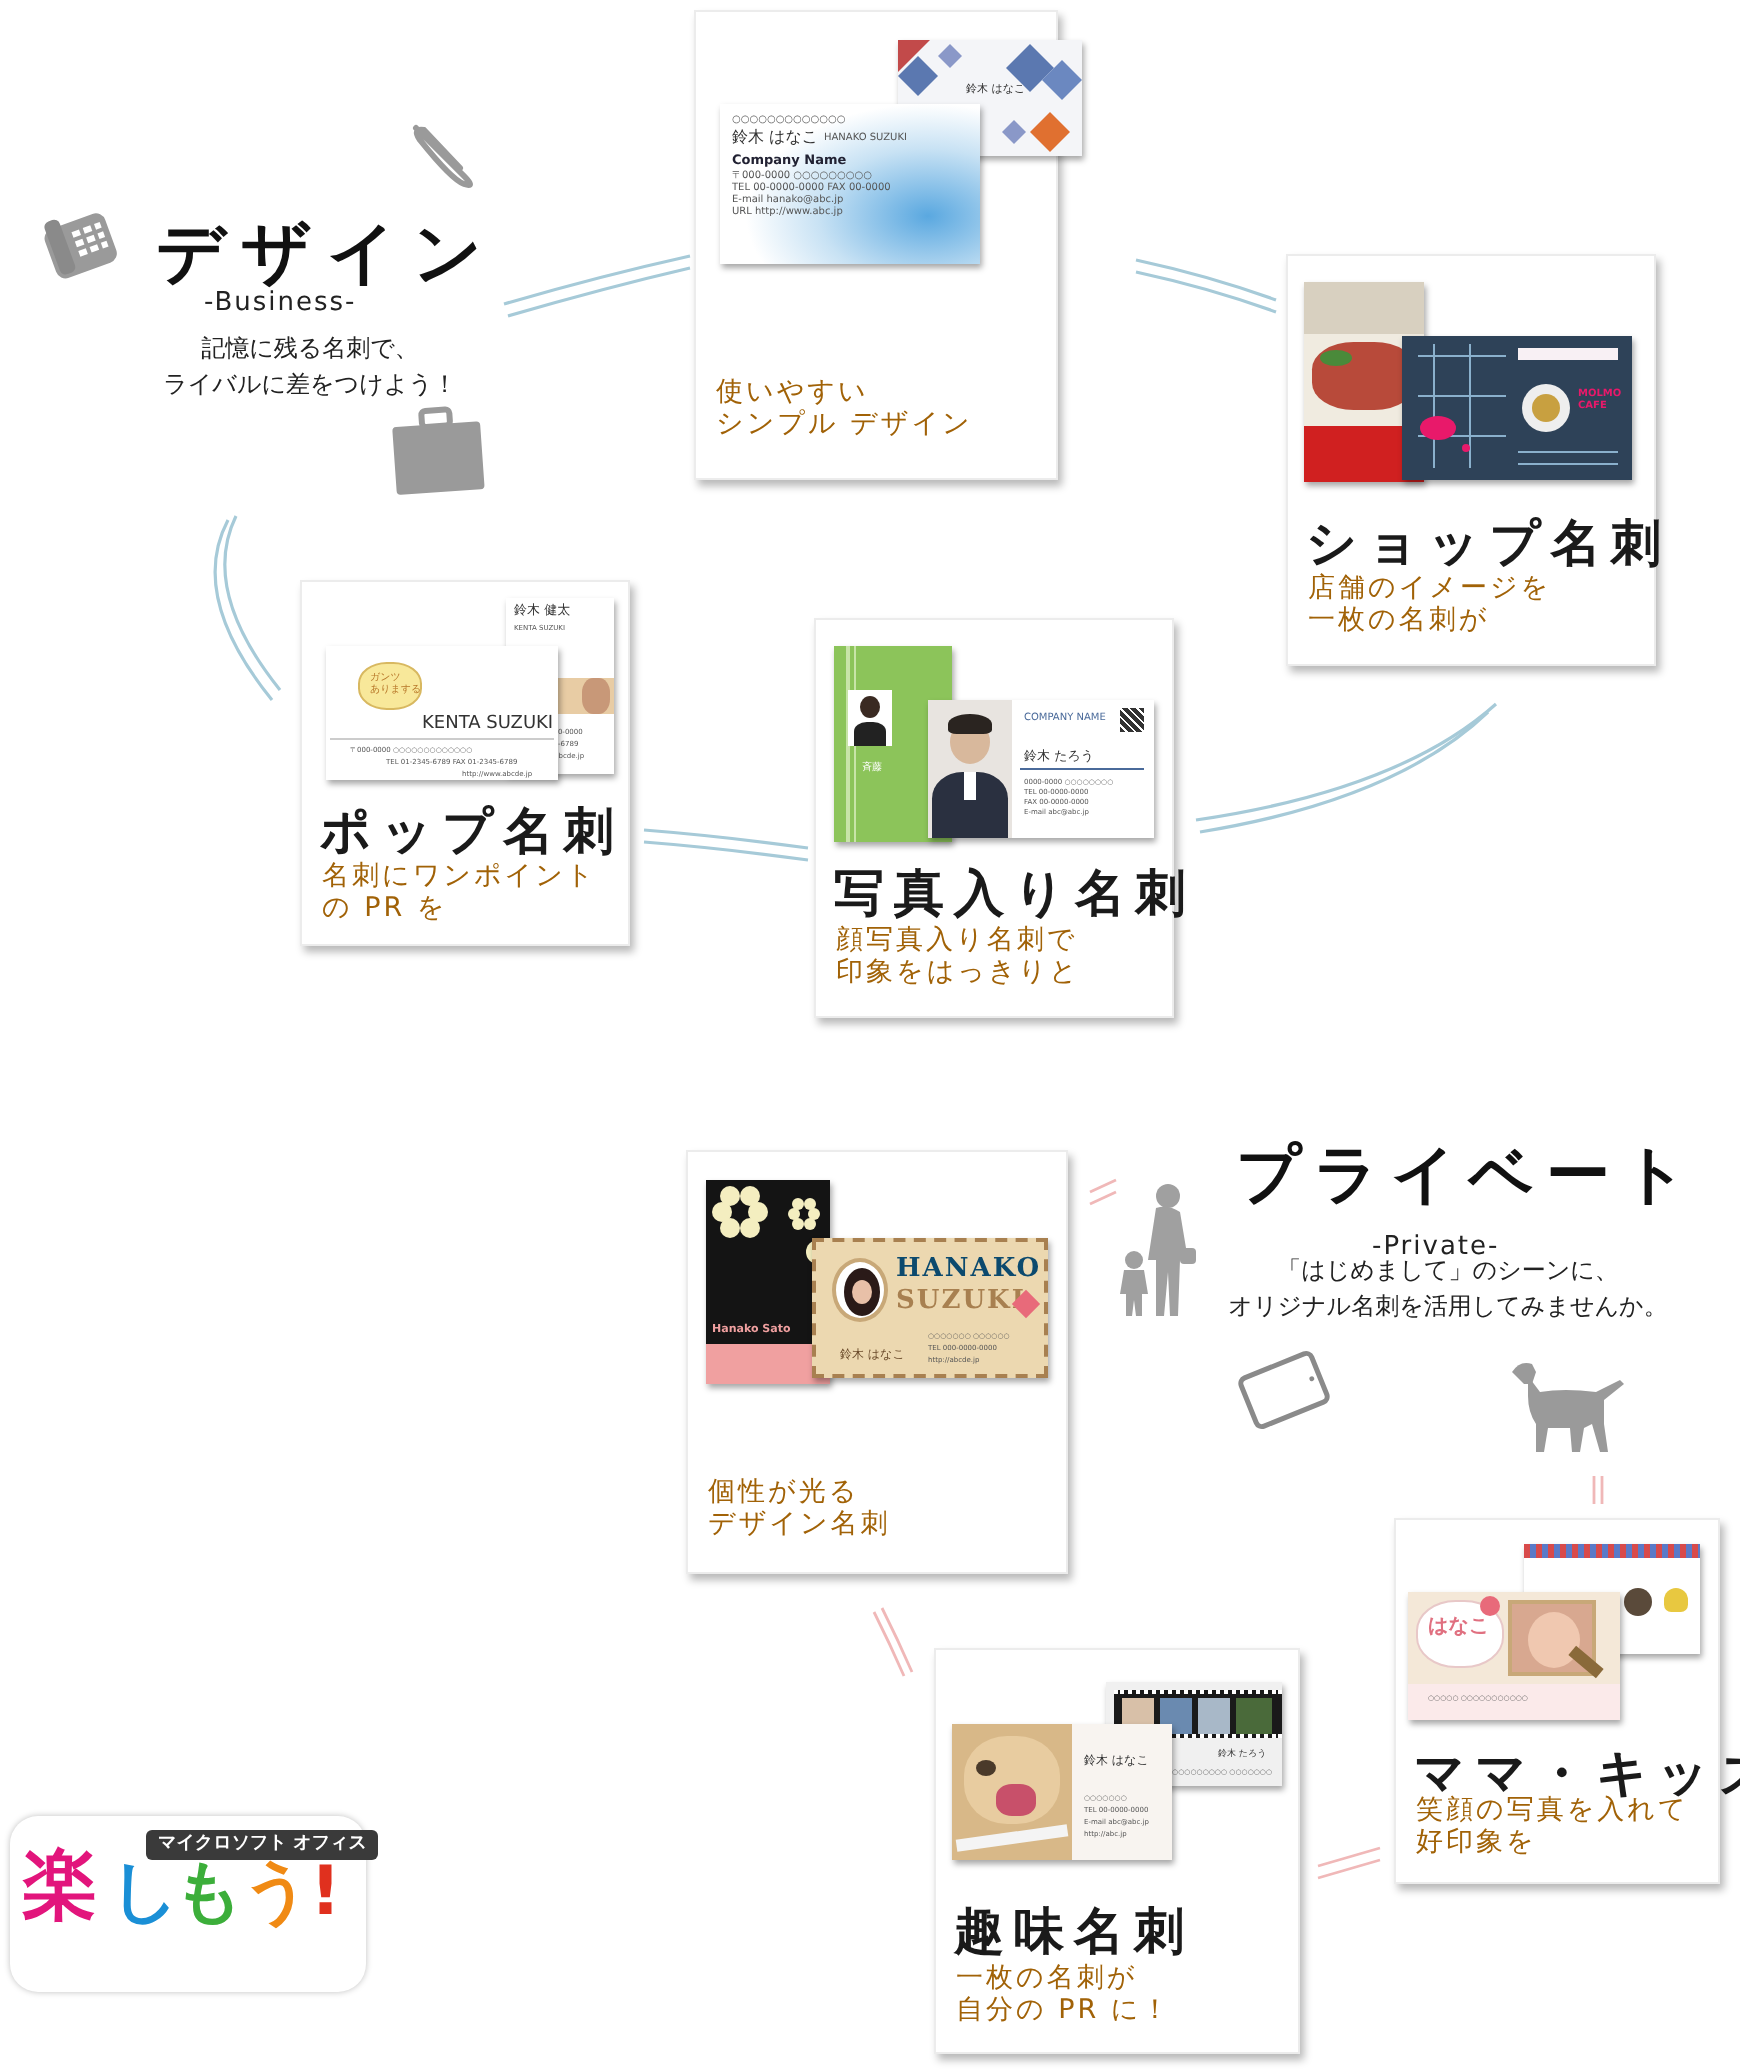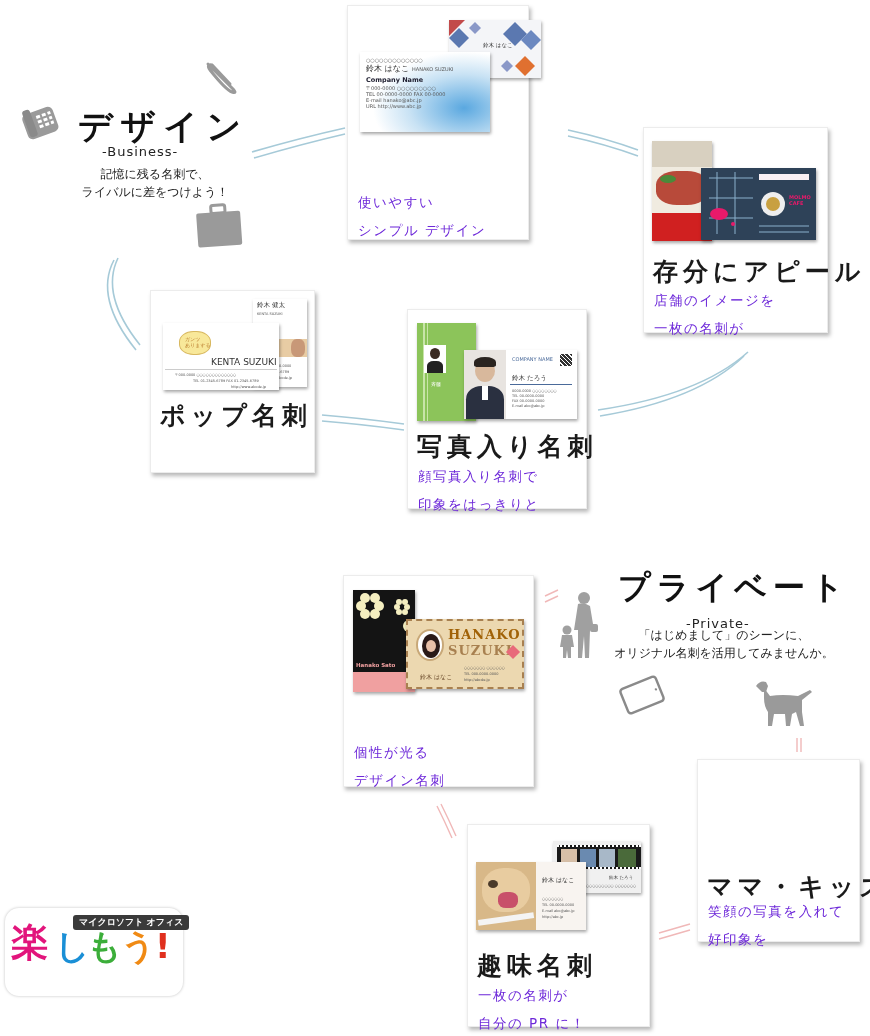--- a/index.html
+++ b/index.html
@@ -15,21 +15,21 @@
     box-shadow: 2px 3px 4px rgba(0,0,0,0.28);
   }
   .card .thumb { position: absolute; }
   .card .title {
     position: absolute; left: 9px;
     font-size: 25px; font-weight: bold; letter-spacing: 5px; color: #1a1a1a;
     white-space: nowrap;
   }
   .card .desc {
     position: absolute; left: 10px;
-    font-size: 13.5px; line-height: 28px; letter-spacing: 1.5px; color: #6d28d9;
+    font-size: 13.5px; line-height: 16px; letter-spacing: 1.5px; color: #a16207;
     white-space: pre-line;
   }
 
   
   .mc { position: absolute; box-shadow: 1px 2px 3px rgba(0,0,0,0.35); overflow: hidden; }
   .tinytxt { position: absolute; font-size: 5px; color: #555; white-space: nowrap; line-height: 6px; }
   .smalltxt { position: absolute; font-size: 7px; color: #333; white-space: nowrap; }
 
   .section-title { position: absolute; font-weight: bold; color: #111; white-space: nowrap; }
   .section-sub { position: absolute; font-size: 13px; letter-spacing: 1px; color: #222; white-space: nowrap; }
@@ -204,21 +204,21 @@
         <circle cx="32" cy="56" r="2" fill="#e8196a"></circle>
         <rect x="58" y="6" width="50" height="6" fill="#f8f0f4"></rect>
         <circle cx="72" cy="36" r="12" fill="#eee"></circle>
         <circle cx="72" cy="36" r="7" fill="#c8a040"></circle>
         <line x1="58" y1="58" x2="108" y2="58" stroke="#8ab0cc" stroke-width="1"></line>
         <line x1="58" y1="64" x2="108" y2="64" stroke="#8ab0cc" stroke-width="1"></line>
       </svg>
       <div class="tinytxt" style="left:88px;top:26px;color:#e8196a;font-weight:bold;font-size:5px;white-space:normal;width:24px;">MOLMO CAFE</div>
     </div>
   </div>
-  <div class="title" style="top:127px;">存分にアピール</div>
+  <div class="title" style="top:127px;">ショップ名刺</div>
   <div class="desc" style="top:158px;">店舗のイメージを
 一枚の名刺が</div>
 </div>
 
 <div class="card" style="left:150px;top:290px;width:165px;height:183px;">
   <div class="thumb" style="left:0;top:0;width:165px;height:100px;">
     <div class="mc" style="left:102px;top:8px;width:54px;height:88px;background:#fff;">
       <div class="smalltxt" style="left:4px;top:2px;font-size:6.5px;">鈴木 健太</div>
       <div class="tinytxt" style="left:4px;top:12px;font-size:3.5px;">KENTA SUZUKI</div>
       <div style="position:absolute;left:8px;top:40px;width:46px;height:18px;background:#e8cca4;"></div>
@@ -232,20 +232,22 @@
       <div class="tinytxt" style="left:22px;top:13px;color:#b8782a;font-size:5px;white-space:pre-line;line-height:6px;">ガンツ
 ありまする</div>
       <div class="smalltxt" style="left:48px;top:34px;font-size:9px;color:#333;">KENTA SUZUKI</div>
       <div style="position:absolute;left:2px;top:46px;width:112px;height:1px;background:#ccc;"></div>
       <div class="tinytxt" style="left:12px;top:49px;font-size:3.5px;">〒000-0000 ○○○○○○○○○○○○○</div>
       <div class="tinytxt" style="left:30px;top:55px;font-size:3.5px;">TEL 01-2345-6789 FAX 01-2345-6789</div>
       <div class="tinytxt" style="left:68px;top:61px;font-size:3.5px;">http://www.abcde.jp</div>
     </div>
   </div>
   <div class="title" style="top:108px;">ポップ名刺</div>
+  <div class="desc" style="top:139px;">名刺にワンポイント
+の PR を</div>
 </div>
 
 <div class="card" style="left:407px;top:309px;width:180px;height:200px;">
   <div class="thumb" style="left:0;top:0;width:180px;height:110px;">
     <div class="mc" style="left:9px;top:13px;width:59px;height:98px;background:#8cc45a;">
       <div style="position:absolute;left:6px;top:0;width:2px;height:98px;background:#c8e4a8;"></div>
       <div style="position:absolute;left:10px;top:0;width:1px;height:98px;background:#c8e4a8;"></div>
       <div style="position:absolute;left:7px;top:22px;width:22px;height:28px;background:#fff;">
         <div style="position:absolute;left:6px;top:3px;width:10px;height:11px;border-radius:50%;background:#3a2a22;"></div>
         <div style="position:absolute;left:3px;top:16px;width:16px;height:12px;background:#222;border-radius:40% 40% 0 0;"></div>
@@ -299,34 +301,52 @@
           </g>
       </svg>
       <div class="tinytxt" style="left:3px;top:72px;color:#f0a0a0;font-weight:bold;font-size:5.5px;">Hanako Sato</div>
       <div style="position:absolute;left:0;top:82px;width:62px;height:20px;background:#f0a0a0;"></div>
     </div>
     <div class="mc" style="left:62px;top:43px;width:118px;height:70px;background:#ecd8b0;border:2px dashed #a88050;">
       <div style="position:absolute;left:8px;top:8px;width:28px;height:32px;border-radius:50%;background:#fff;border:2px solid #c8a878;">
         <div style="position:absolute;left:4px;top:3px;width:18px;height:24px;border-radius:50%;background:#2a1a18;"></div>
         <div style="position:absolute;left:8px;top:9px;width:10px;height:12px;border-radius:50%;background:#e8c0a8;"></div>
       </div>
-      <div class="smalltxt" style="left:40px;top:6px;font-size:13px;font-weight:bold;color:#a16207;font-family:'DejaVu Serif',serif;letter-spacing:1px;">HANAKO</div>
+      <div class="smalltxt" style="left:40px;top:6px;font-size:13px;font-weight:bold;color:#0c4a6e;font-family:'DejaVu Serif',serif;letter-spacing:1px;">HANAKO</div>
       <div class="smalltxt" style="left:40px;top:22px;font-size:13px;font-weight:bold;color:#a88050;font-family:'DejaVu Serif',serif;letter-spacing:1px;">SUZUKI</div>
       <div style="position:absolute;left:100px;top:26px;width:10px;height:10px;background:#e86a7a;transform:rotate(45deg);"></div>
       <div class="smalltxt" style="left:12px;top:52px;font-size:6px;color:#6a4a2a;">鈴木 はなこ</div>
       <div class="tinytxt" style="left:56px;top:44px;font-size:3.5px;">○○○○○○○ ○○○○○○</div>
       <div class="tinytxt" style="left:56px;top:50px;font-size:3.5px;">TEL 000-0000-0000</div>
       <div class="tinytxt" style="left:56px;top:56px;font-size:3.5px;">http://abcde.jp</div>
     </div>
   </div>
   <div class="desc" style="top:162px;">個性が光る
 デザイン名刺</div>
 </div>
 
 <div class="card" style="left:697px;top:759px;width:163px;height:183px;">
+  <div class="thumb" style="left:0;top:0;width:163px;height:100px;">
+    <div class="mc" style="left:64px;top:12px;width:88px;height:55px;background:#fff;">
+      <div style="position:absolute;left:0;top:0;width:88px;height:7px;background:repeating-linear-gradient(90deg,#d84a4a 0 3px,#5a7ac8 3px 6px);"></div>
+      <div style="position:absolute;left:50px;top:22px;width:14px;height:14px;border-radius:50%;background:#5a4a3a;"></div>
+      <div style="position:absolute;left:70px;top:22px;width:12px;height:12px;border-radius:50% 50% 30% 30%;background:#e8c840;"></div>
+    </div>
+    <div class="mc" style="left:6px;top:36px;width:106px;height:64px;background:#f4e8d8;">
+      <div style="position:absolute;left:4px;top:4px;width:44px;height:34px;border-radius:45%;background:#fff;border:1px solid #e8c8c8;"></div>
+      <div class="smalltxt" style="left:10px;top:10px;font-size:10px;color:#e07080;font-weight:bold;">はなこ</div>
+      <div style="position:absolute;left:36px;top:2px;width:10px;height:10px;border-radius:50%;background:#e86a7a;"></div>
+      <div style="position:absolute;left:50px;top:4px;width:44px;height:38px;background:#d8a890;border:2px solid #c8a878;">
+        <div style="position:absolute;left:8px;top:4px;width:26px;height:28px;border-radius:50%;background:#f0c8b0;"></div>
+      </div>
+      <div style="position:absolute;left:80px;top:32px;width:18px;height:6px;background:#8a6a3a;transform:rotate(40deg);"></div>
+      <div style="position:absolute;left:0;top:46px;width:106px;height:18px;background:#fbeaea;"></div>
+      <div class="tinytxt" style="left:10px;top:50px;font-size:3.5px;">○○○○○ ○○○○○○○○○○○</div>
+    </div>
+  </div>
   <div class="title" style="top:110px;">ママ・キッズ</div>
   <div class="desc" style="top:137px;">笑顔の写真を入れて
 好印象を</div>
 </div>
 
 <div class="card" style="left:467px;top:824px;width:183px;height:203px;">
   <div class="thumb" style="left:0;top:0;width:183px;height:115px;">
     <div class="mc" style="left:85px;top:16px;width:88px;height:52px;background:#f0f0f0;">
       <div style="position:absolute;left:4px;top:4px;width:84px;height:24px;background:#1a1a1a;border-top:2px dotted #fff;border-bottom:2px dotted #fff;">
         <div style="position:absolute;left:4px;top:2px;width:16px;height:18px;background:#d8c0a8;"></div>

